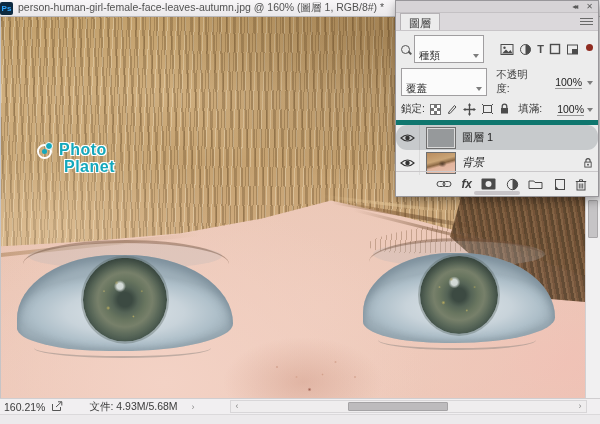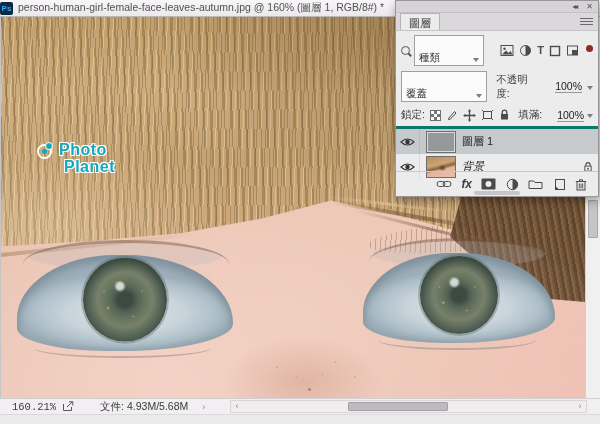--- a/index.html
+++ b/index.html
@@ -112,21 +112,21 @@
   
   .vscroll { position:absolute; top:0; right:0; bottom:0; width:15px;
     background:#f1f0f1; border-left:1px solid #d2d0d2; }
   .vthumb { position:absolute; left:2px; right:2px; top:183px; height:38px;
     background:#c6c4c6; border:1px solid #a9a7a9; border-radius:1px; }
 
   
   .statusbar { position:absolute; left:0; right:0; bottom:10px; height:16px;
     background:#f1eff1; border-top:1px solid #d0ced0; display:flex;
     align-items:center; font-size:10.5px; color:#3c3c3c; }
-  .zoom-field { margin-left:12px;font-family:Liberation Mono, monospace; }
+  .zoom-field { margin-left:4px; }
   .export-ic { margin-left:6px; display:flex; }
   .file-info { margin-left:26px; }
   .status-pop { margin-left:14px; color:#8a8a8a; font-size:9px; }
   .hscroll { position:absolute; left:230px; right:13px; top:1px; height:13px;
     background:#efedee; border:1px solid #d8d6d8; display:flex; align-items:center; }
   .h-arrow { width:12px; text-align:center; color:#8a8a8a; font-size:9px; line-height:11px; }
   .h-track { flex:1; position:relative; height:100%; }
   .h-thumb { position:absolute; left:105px; width:100px; top:1px; bottom:1px;
     background:#bdbbbd; border:1px solid #a5a3a5; border-radius:1px; }
   .window-bottom { position:absolute; left:0; right:0; bottom:0; height:10px;
@@ -146,44 +146,44 @@
     font-size:11px; color:#333; padding:2px 8px 0; }
   .panel-menu { position:absolute; right:5px; top:4px; width:13px; height:10px;
     background:repeating-linear-gradient(180deg,#6a6a6a 0 1px, transparent 1px 3px);
     background-size:13px 9px; background-repeat:no-repeat; background-position:0 1px; }
   .prow { display:flex; align-items:center; }
   .row-filter { gap:4px; padding:4px 5px 3px; }
   .mag { width:9px; height:9px; border:1.5px solid #555; border-radius:50%;
     position:relative; flex:0 0 auto; }
   .mag::after { content:""; position:absolute; width:4px; height:1.5px; background:#555;
     transform:rotate(45deg); right:-3px; bottom:-1px; }
-  .combo { height:31px; background:#fbfbfb; border:1px solid #a09ea0;
-    display:flex; align-items:flex-end; padding:0 4px; position:relative; }
+  .combo { height:19px; background:#fbfbfb; border:1px solid #a09ea0;
+    display:flex; align-items:flex-start; padding:13px 4px; position:relative; }
   .combo-kind { width:70px; }
   .combo-blend { width:88px;gap:36px; }
   .cv { font-size:10.5px; color:#2c2c2c; }
   .dd { margin-left:auto; width:0; height:0; border:3px solid transparent;
     border-top:4px solid #7d7d7d; margin-top:5px; }
   .filter-icons { margin-left:auto; display:flex; align-items:center; gap:5px; }
   .f-ic { display:flex; }
   .t-glyph { font-size:11px; font-weight:bold; color:#4c4c4c; line-height:13px; }
   .toggle-dot { width:7px; height:7px; border-radius:50%; background:#8f2b20;
     margin-left:2px; align-self:flex-start; margin-top:1px; }
   .row-blend { gap:3px; padding:2px 5px 3px; }
   .scrub-val { border-bottom:1px solid #979797; color:#222; margin-left:12px; }
-  .row-lock { gap:5px; padding:3px 5px 4px; border-bottom:3px solid #0f766e; }
+  .row-lock { gap:5px; padding:3px 5px 4px; border-bottom:5px solid #0f766e; }
   .checker { width:11px; height:11px; border:1px solid #6f6f6f; background:#fff;
     background-image:
       linear-gradient(45deg,#777 25%,transparent 25%,transparent 75%,#777 75%),
       linear-gradient(45deg,#777 25%,transparent 25%,transparent 75%,#777 75%);
     background-size:6px 6px; background-position:0 0,3px 3px; }
   .fill-group { margin-left:auto; display:flex; align-items:center; gap:3px; }
   .layer-list { }
   .layer-row { height:25px; display:flex; align-items:center; gap:6px; padding-right:5px; }
-  .layer-row.selected { background:#c7cacc; }
+  .layer-row.selected { background:#c7cacc;border-radius:11px; }
   .eye-cell { width:24px; align-self:stretch; display:flex; align-items:center;
     justify-content:center; border-right:1px solid rgba(0,0,0,.07); }
   .thumb { width:30px; height:22px; border:1px solid #6e6e6e; flex:0 0 auto; }
   .thumb-gray { background:#96999b; box-shadow: inset 0 0 0 1px #dadada; }
   .thumb-photo { background:
       radial-gradient(6px 5px at 55% 55%, rgba(70,50,35,.8), transparent 70%),
       linear-gradient(165deg,#b98c5e 0%, #caa577 38%, #8a6743 52%, #e2b49c 62%, #e8c0ae 100%); }
   .layer-name { font-size:11px; color:#222; }
   .name-italic { font-style:italic; }
   .lock-badge { margin-left:auto; display:flex; }

